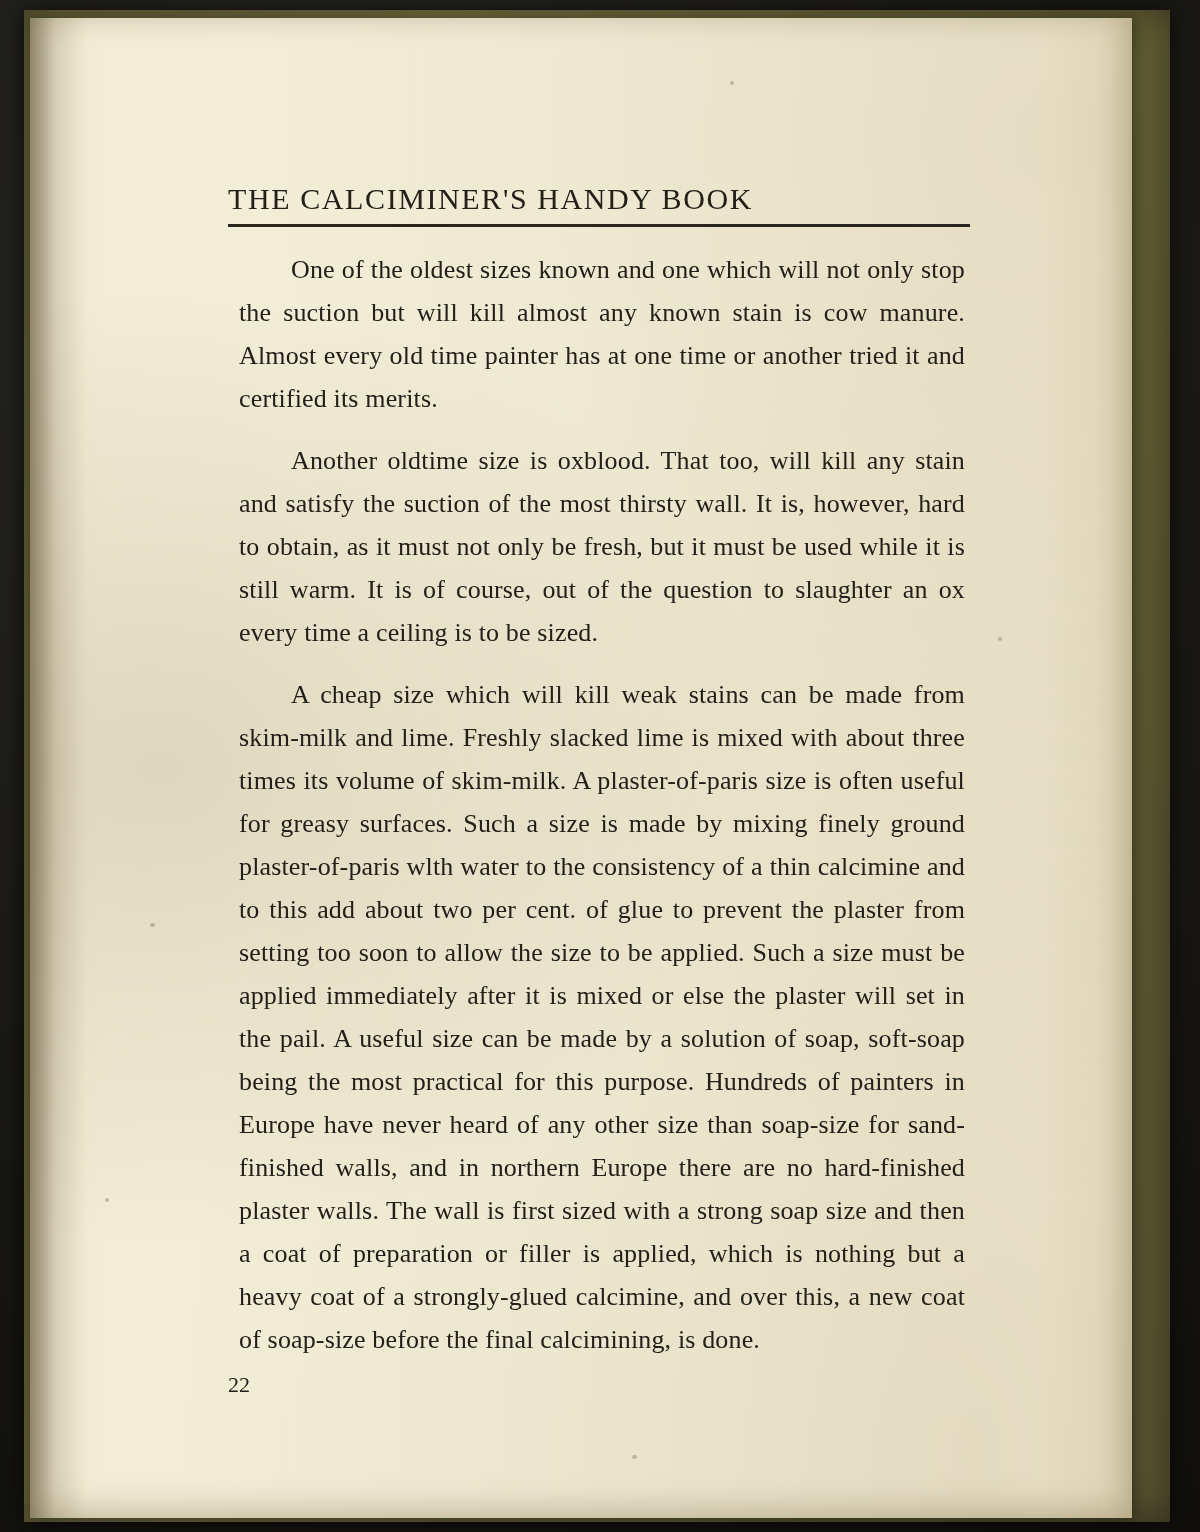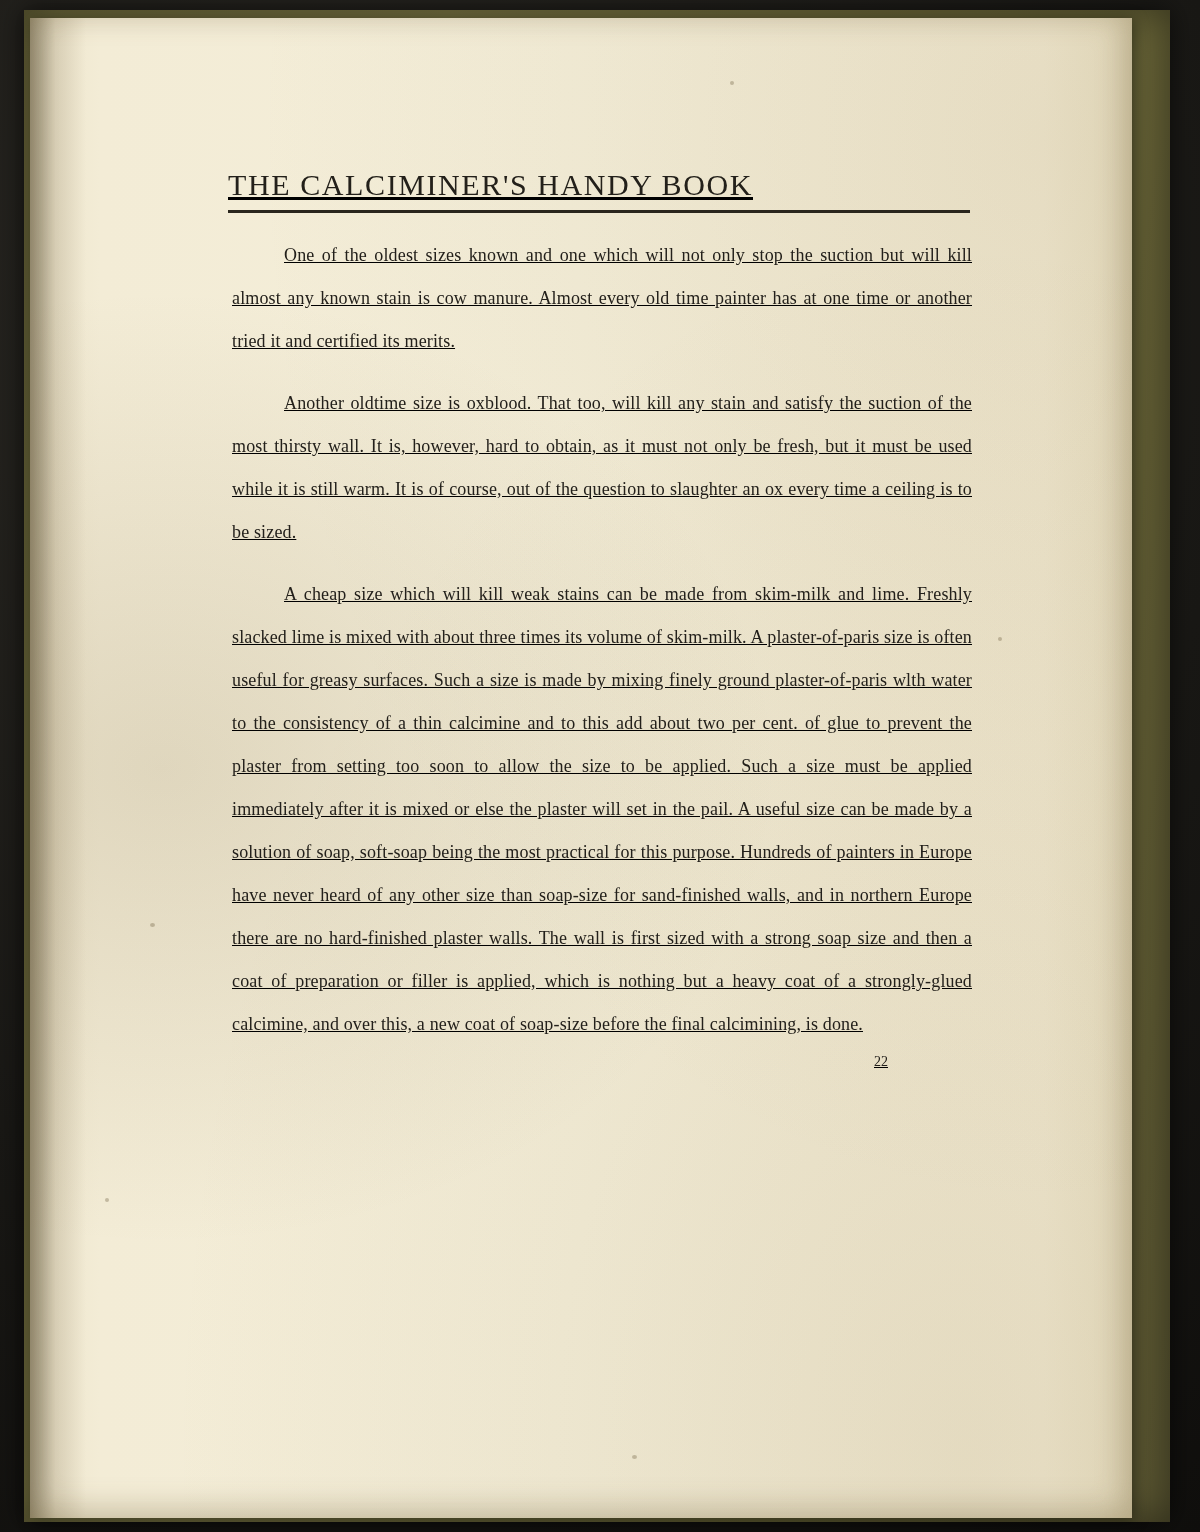--- a/index.html
+++ b/index.html
@@ -78,64 +78,63 @@
   .edge-dark {
     position: absolute;
     inset: 0;
     box-shadow: inset -10px 0 28px rgba(110,92,52,0.22), inset 0 -12px 30px rgba(110,92,52,0.18);
     pointer-events: none;
   }
 
   .content {
     position: absolute;
     left: 198px;
-    top: 150px;
+    top: 164px;
     width: 748px;
-    text-decoration: underline;
   }
 
   .title {
     font-family: "Liberation Serif", serif;
     font-size: 30px;
     letter-spacing: 1.6px;
     color: #23201a;
     white-space: nowrap;
   }
 
   .rule {
     margin-top: 8px;
     height: 3px;
     background: #2a261d;
     width: 742px;
   }
 
   p.para {
-    margin: 4px;
+    margin: 11px;
     padding: 0;
     text-align: justify;
-    font-size: 18px;
+    font-size: 26px;
     line-height: 43px;
     color: #23201b;
     text-indent: 52px;
     letter-spacing: 0.15px;
   }
   p.p1 { margin-top: 21px; }
   p.p2 { margin-top: 19px; }
   p.p3 { margin-top: 19px; }
   p.p4 { margin-top: 21px; }
 
   .smallcaps {
     font-variant: small-caps;
     letter-spacing: 0.6px;
   }
 
   .folio {
     margin-top: 8px;
-    text-align: right;
-    font-size: 14px;
+    text-align: left;
+    font-size: 22px;
     color: #23201b;
     width: 660px;
   }
 
   
   .speck {
     position: absolute;
     background: rgba(90,74,40,0.30);
     border-radius: 50%;
     pointer-events: none;

